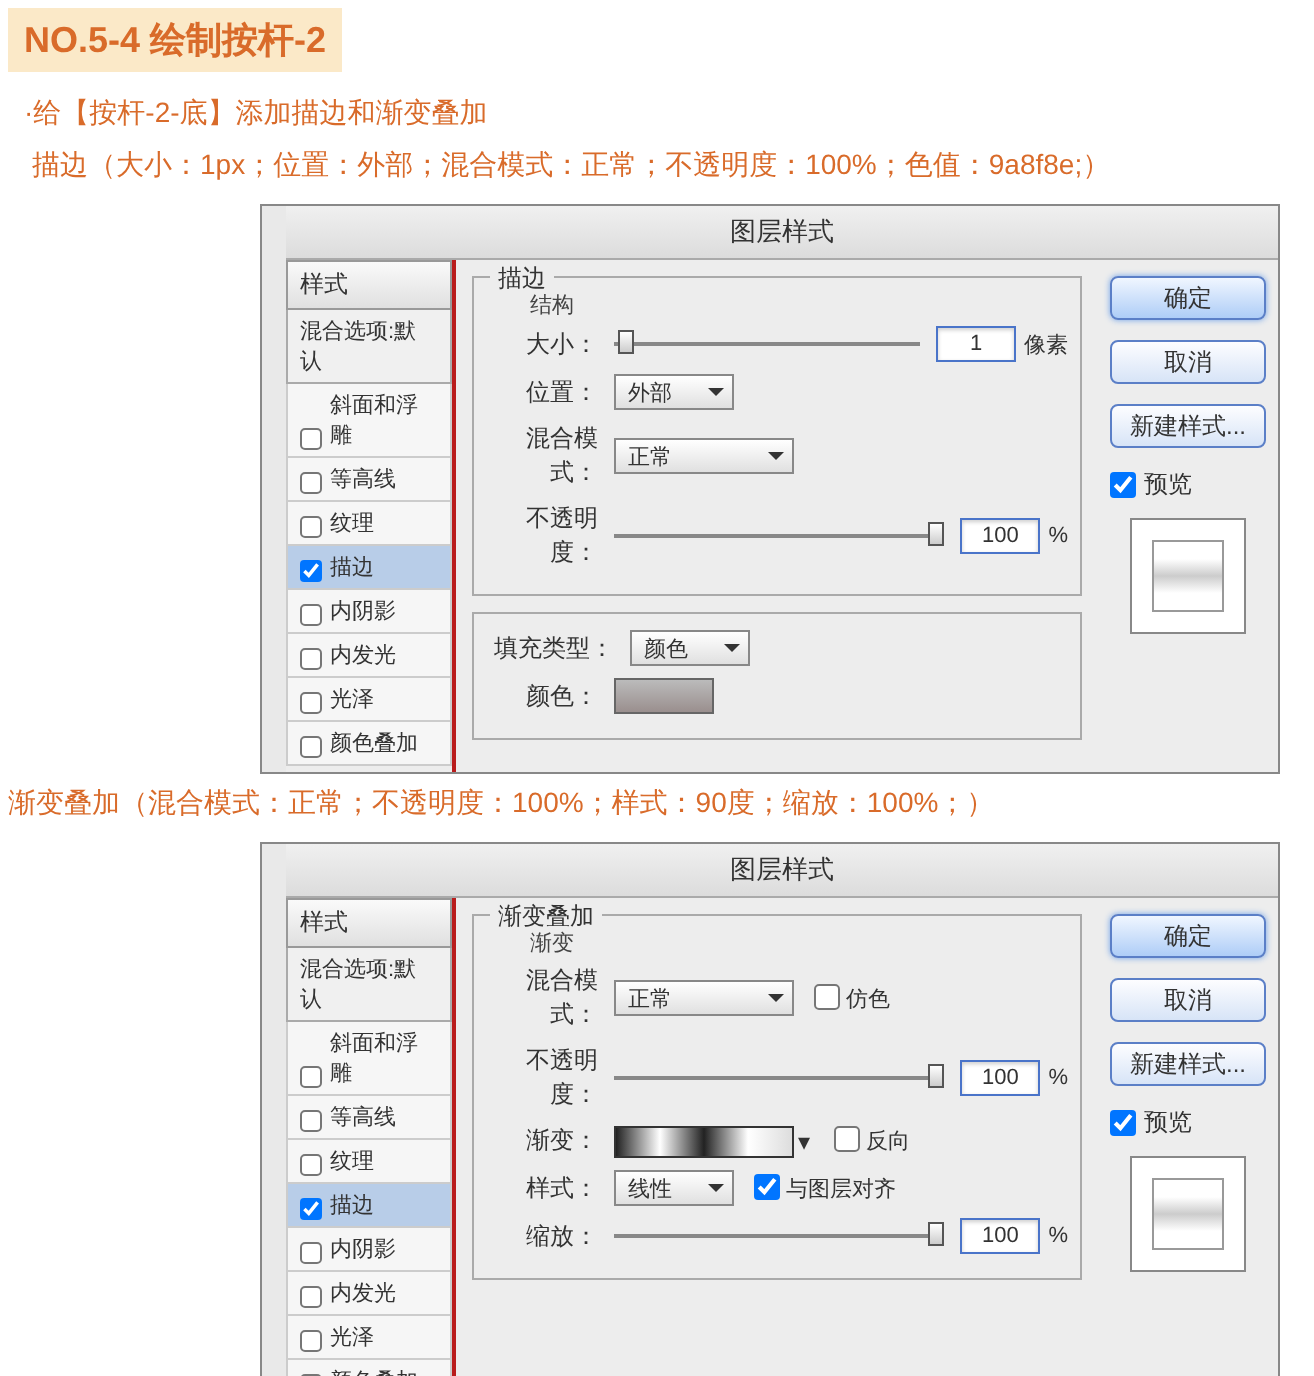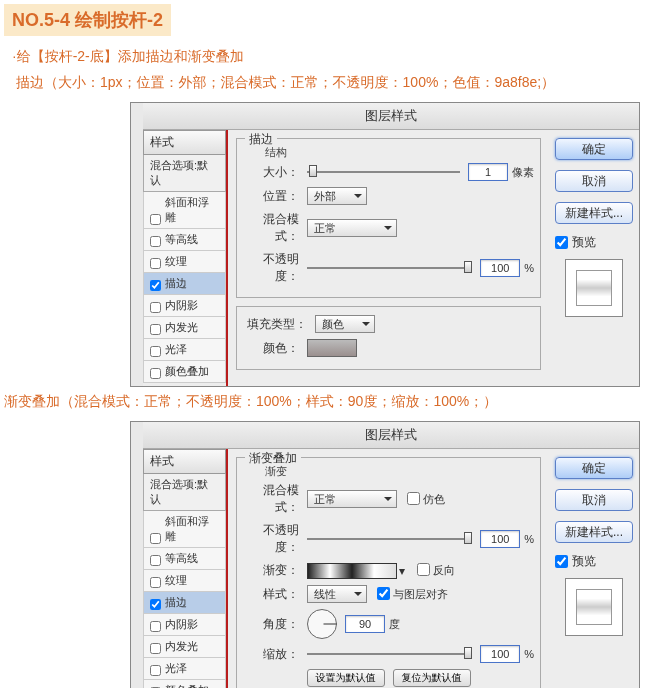--- a/index.html
+++ b/index.html
@@ -246,36 +246,26 @@
           <div class="lbl">样式：</div>
           <div class="select">
               <span>线性</span>
             </div>
           <label class="chk-inline">
               <input type="checkbox" checked="" style="">
               <span>与图层对齐</span>
             </label>
         </div>
         <div class="row">
-          <div class="lbl">角度：</div>
-          <div class="angle-dial"></div>
-          <div class="numbox">90</div>
-          <span class="unit">度</span>
-        </div>
-        <div class="row">
           <div class="lbl">缩放：</div>
           <div class="slider">
               <div class="thumb" style="right:0"></div>
             </div>
           <div class="numbox">100</div>
           <span class="unit">%</span>
-        </div>
-        <div class="row" style="justify-content:center">
-          <button class="mini-btn">设置为默认值</button>
-          <button class="mini-btn">复位为默认值</button>
         </div>
       </div>
     </div>
     <div class="btn-col">
       <div class="btn primary">确定</div>
       <div class="btn">取消</div>
       <div class="btn">新建样式...</div>
       <label class="chk-prev">
           <input type="checkbox" checked="" style="">
           <span>预览</span>

